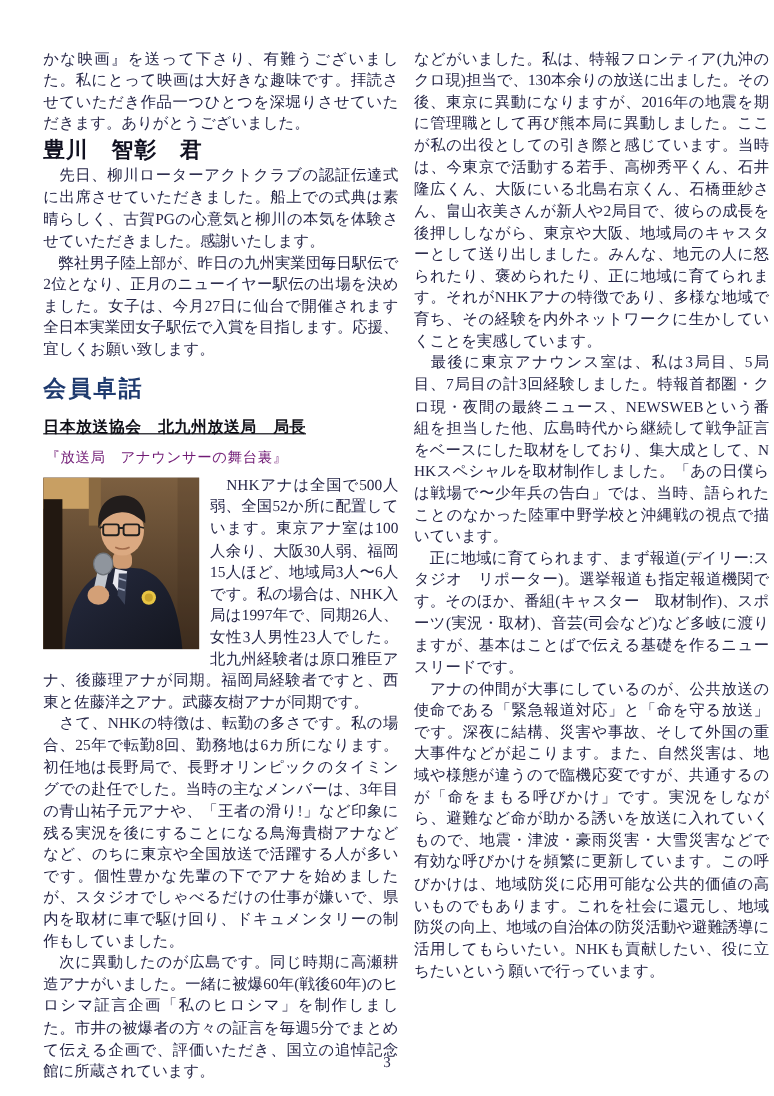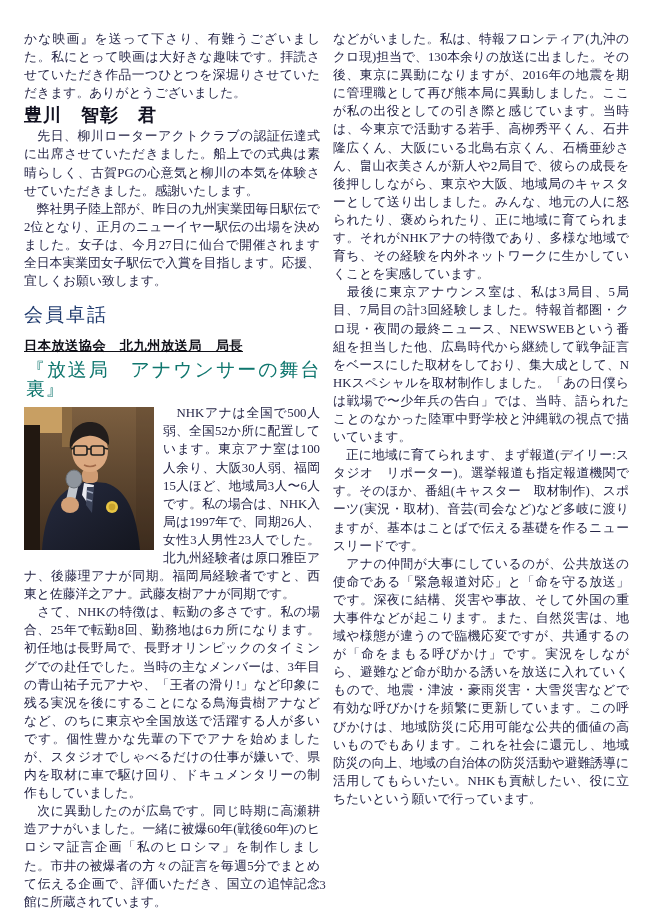--- a/index.html
+++ b/index.html
@@ -3,52 +3,53 @@
 <meta charset="utf-8">
 <style>
   html,body{margin:0;padding:0;}
   body{
     width:645px;height:913px;background:#ffffff;position:relative;overflow:hidden;
     font-family:"Liberation Serif","DejaVu Serif",serif;
     color:#262648;
   }
   .page{
     position:absolute;inset:0;
-    padding:30px 22px 0 24px;
+    padding:40px 22px 0 24px;
     box-sizing:border-box;
+    margin-left:12px;
   }
   .columns{display:flex;gap:13px;}
   .col{
     width:296px;flex:0 0 296px;
     font-size:12.8px;line-height:18.1px;
     text-align:justify;text-justify:inter-ideograph;
     word-break:break-all;
   }
   .col p{margin:0;}
   .member-name{
     font-family:"Liberation Sans","DejaVu Sans",sans-serif;
     font-weight:700;color:#101020;
     font-size:18px;line-height:18px;
     margin:4px 0 3px 0;letter-spacing:1px;
   }
   .section-heading{
     font-family:"Liberation Sans","DejaVu Sans",sans-serif;
-    font-weight:400;color:#1f3a6e;
+    font-weight:700;color:#1f3a6e;
     font-size:19px;line-height:24px;
     margin:13px 0 9px 0;letter-spacing:2px;
   }
   .speaker-line{
     font-family:"Liberation Sans","DejaVu Sans",sans-serif;
     font-weight:700;color:#101018;
     font-size:13.2px;line-height:19px;letter-spacing:0.5px;text-decoration:underline;
   }
   .talk-title{
-    font-family:Liberation Mono, monospace;
-    font-weight:500;color:#0f766e;
-    font-size:19px;line-height:19px;
+    font-family:Liberation Serif, serif;
+    font-weight:500;color:#701a75;
+    font-size:12px;line-height:19px;
     margin:7px 0 4px 2px;letter-spacing:0.5px;
   }
   .photo-frame{
     float:left;width:130px;height:143px;
     margin:3px 9px 2px 0;
     background:#5a4430;overflow:hidden;
   }
   .photo-frame svg{display:block;}
   .page-number{
     position:absolute;left:0;right:0;top:878px;

